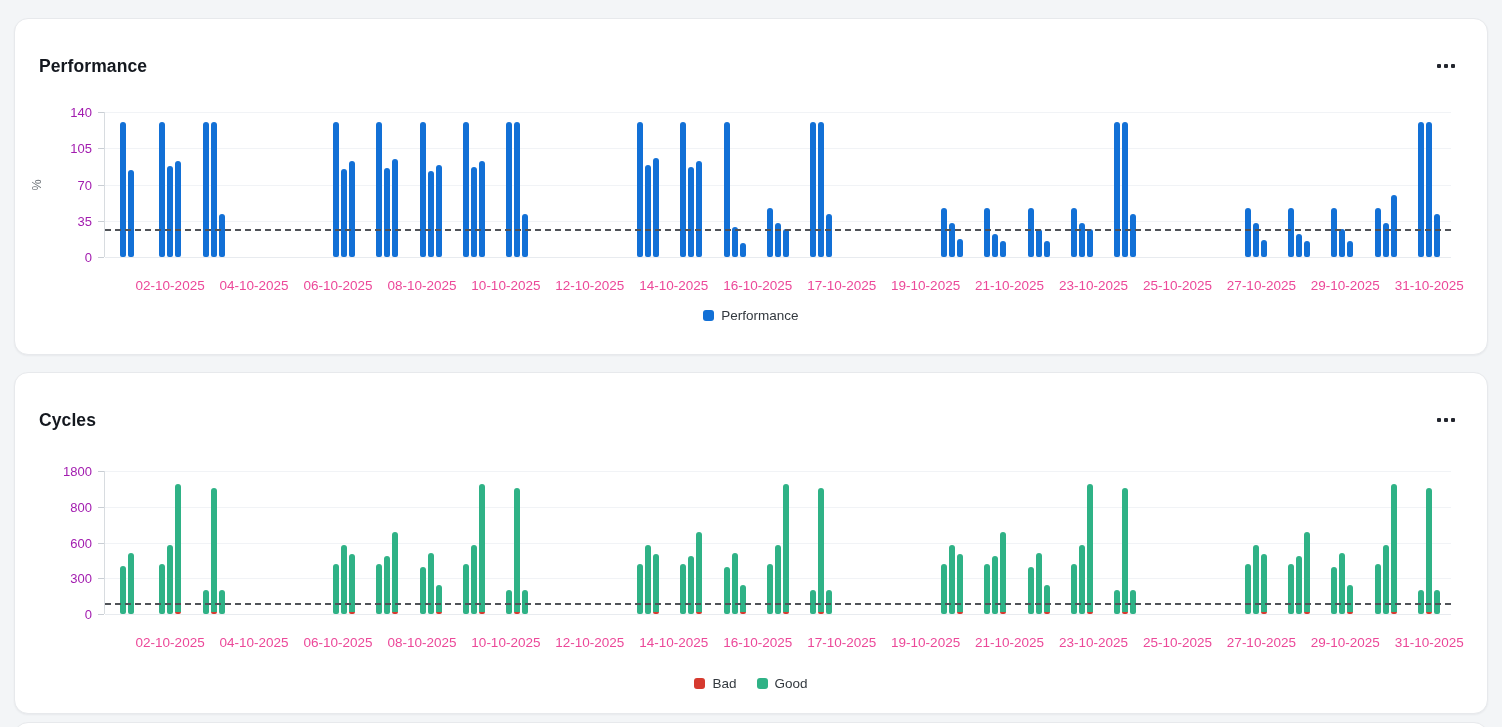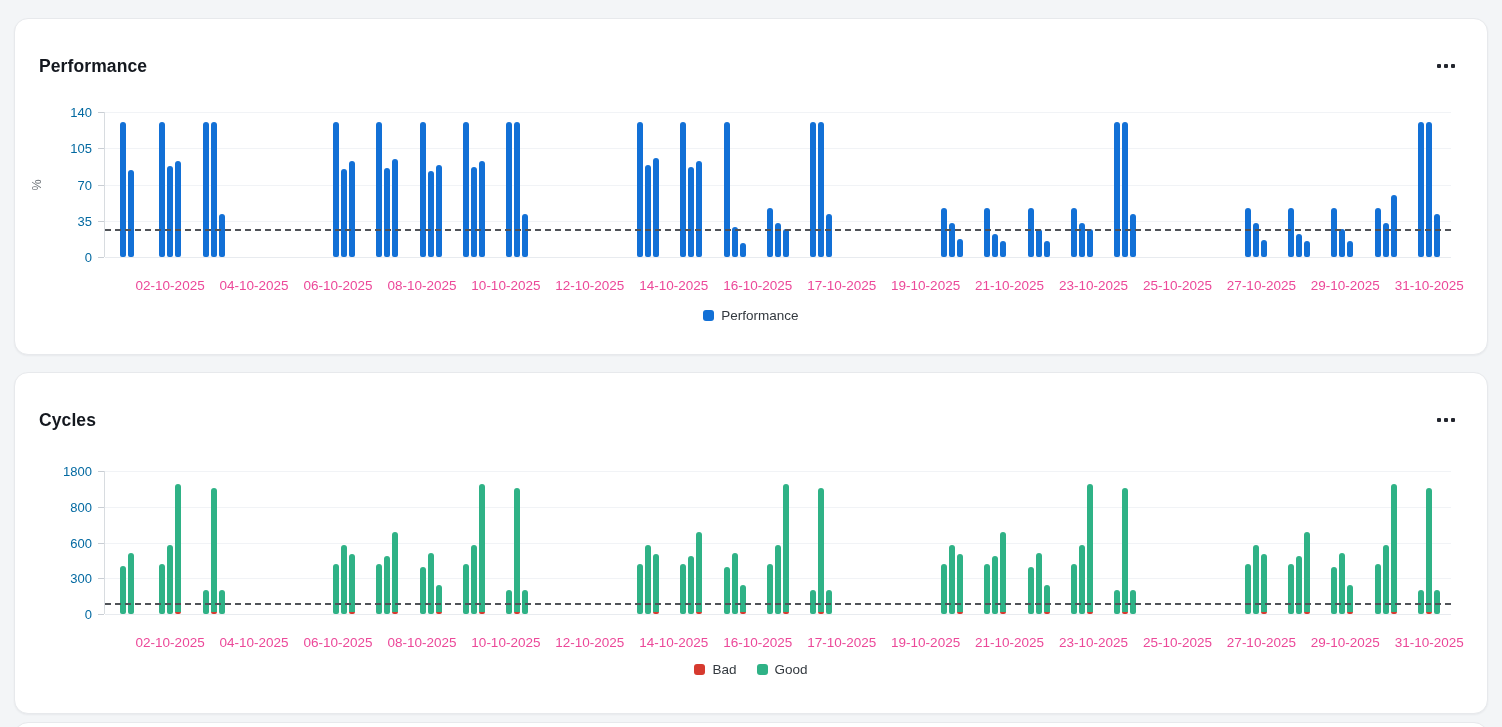--- a/index.html
+++ b/index.html
@@ -34,21 +34,21 @@
   .plot { position:absolute; left:90px; right:36px; top:0; }
   #card-performance .plot { height:145px; }
   #card-cycles      .plot { height:143px; }
 
   .yaxis-line { position:absolute; left:-1px; top:0; bottom:0; width:1px; background:#d8dce0; }
   .gridline   { position:absolute; left:0; right:0; height:1px; background:#f1f3f6; }
   .gridline.zero { background:#e8ebef; }
   .ytick-mark { position:absolute; width:6px; height:1px; background:#c9ced4; left:-7px; }
   .ytick-label{
     position:absolute; left:-13px; transform:translate(-100%,-50%);
-    font-size:13px; color:#0369a1; white-space:nowrap;
+    font-size:13px; color:#a21caf; white-space:nowrap;
   }
   .ylab {
     position:absolute; left:22px; transform:translate(-50%,-50%) rotate(-90deg);
     font-size:12.5px; color:#6a7076;
   }
   .bar {
     position:absolute; bottom:0; width:6px;
     border-radius:3px 3px 2px 2px; overflow:hidden;
     display:flex; flex-direction:column; justify-content:flex-end;
   }
@@ -58,21 +58,21 @@
   .xlabels { position:absolute; left:90px; right:36px; height:22px; }
   #card-performance .xlabels { top:159px; }
   #card-cycles      .xlabels { top:157px; }
   .xlabel {
     position:absolute; top:7px; transform:translateX(-50%);
     font-size:13.5px; color:#ec4899; white-space:nowrap;
   }
 
   .legend { position:absolute; left:0; right:0; display:flex; justify-content:center; gap:20px; }
   #card-performance .legend { top:196px; }
-  #card-cycles      .legend { top:191px;align-items:flex-end; }
+  #card-cycles      .legend { top:205px;align-items:flex-end; }
   .legend-item { display:flex; align-items:center; gap:7px; font-size:13.5px; color:#33393f; cursor:pointer; }
   .legend-swatch { width:11px; height:11px; border-radius:3px; }
 </style>
 </head>
 <body>
 
 <section class="card" id="card-performance">
   <div class="card-head">
     <h2 class="card-title">Performance</h2>
     <button class="menu-btn">

